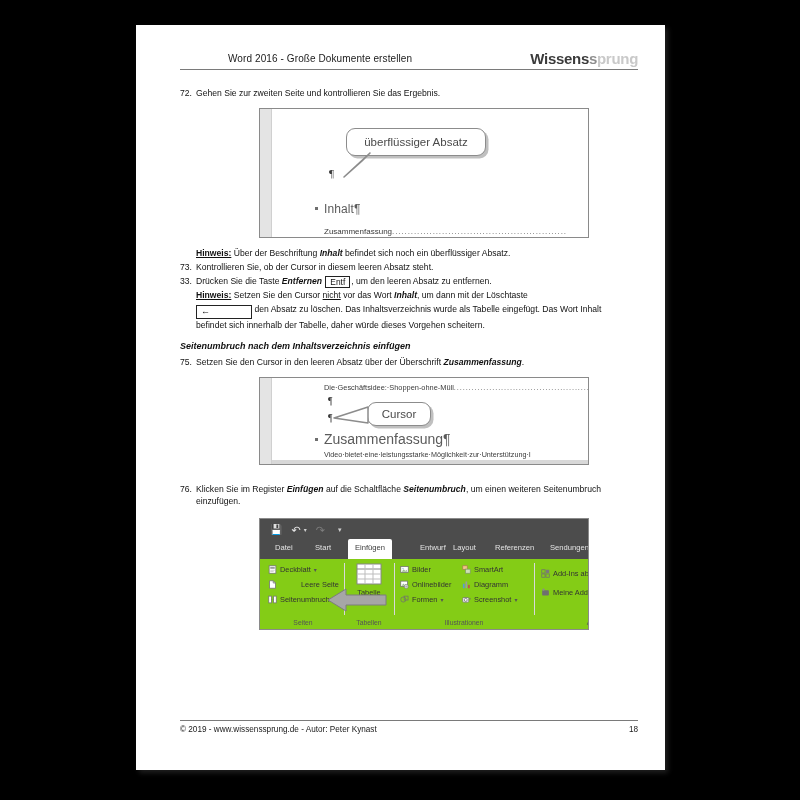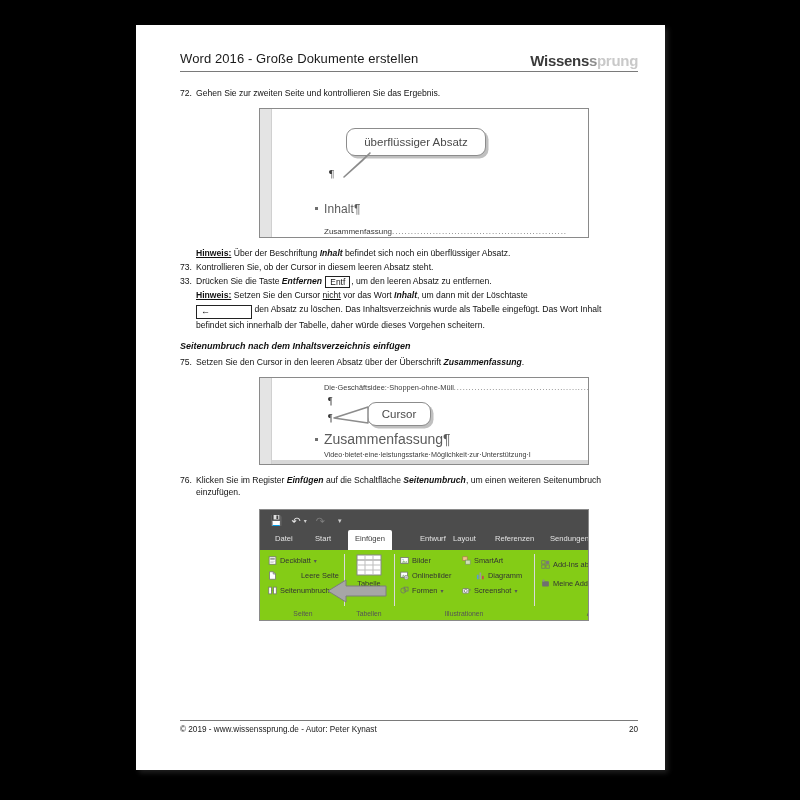--- a/index.html
+++ b/index.html
@@ -20,21 +20,21 @@
   .content {
     position: absolute;
     left: 0; top: 0; right: 0; bottom: 0;
   }
 
   
   .hdr {
     position: absolute; left: 44px; top: 26px; width: 458px;
   }
   .hdr-row { display: flex; align-items: flex-end; justify-content: space-between; }
-  .hdr-title { font-size: 13px; color: #1a1a1a; letter-spacing: .1px; padding-bottom: 2px;}
+  .hdr-title { font-size: 10px; color: #1a1a1a; letter-spacing: .1px; padding-bottom: 2px; margin-left: 48px;}
   .logo { font-size: 15px; letter-spacing: -0.3px; line-height: 1; white-space: nowrap; }
   .logo .l1 { font-weight: bold; color: #3b3b3b; }
   .logo .l2 { font-weight: bold; color: #8e8e8e; }
   .logo .l3 { font-weight: bold; color: #c9c9c9; }
   .hdr-rule { border-bottom: 1.1px solid #7a7a7a; margin-top: 3px; }
 
   
   .ftr { position: absolute; left: 44px; bottom: 36px; width: 458px; }
   .ftr-rule { border-bottom: 1.1px solid #7a7a7a; margin-bottom: 4px; }
   .ftr-row { display: flex; justify-content: space-between; font-size: 8.2px; color: #1a1a1a; }
@@ -210,21 +210,21 @@
           <polygon points="36,1 2,12 36,17" fill="#fff" stroke="#8c8c8c" stroke-width="1.5" stroke-linejoin="round"></polygon>
         </svg>
 
         <div class="f2-bullet"></div>
         <div class="f2-head">Zusammenfassung¶</div>
         <div class="f2-sub">Video·bietet·eine·leistungsstarke·Möglichkeit·zur·Unterstützung·I</div>
         <div class="f2-bottomrule"></div>
       </div>
     </div>
 
-    <div class="num-item" style="margin-top:9px">
+    <div class="num-item" style="margin-top:18px">
       <span class="num">76.</span>
       <span class="txt"><span>Klicken Sie im Register </span><span class="bi">Einfügen</span><span> auf die Schaltfläche </span><span class="bi">Seitenumbruch</span><span>, um einen weiteren Seitenumbruch einzufügen.</span></span>
     </div>
 
     <div style="height:9px"></div>
     <div id="fig3">
 
       <div class="rb-qat">
         <div class="rb-qat-icons">
           <span>💾</span>
@@ -325,21 +325,21 @@
             <span class="rb-caret">▾</span>
           </div>
 
           <div class="rb-item" style="left:66px; top:6px;">
             <svg class="rb-ico" viewBox="0 0 12 12">
                   <rect x="1" y="1" width="6" height="5" fill="#f0c48a" stroke="#a8814d"></rect>
                   <rect x="4.5" y="5.5" width="6.5" height="5.5" fill="#cfe0b6" stroke="#7d9b62"></rect>
                 </svg>
             <span>SmartArt</span>
           </div>
-          <div class="rb-item" style="left:80px; top:21px;">
+          <div class="rb-item" style="left:66px; top:21px;">
             <svg class="rb-ico" viewBox="0 0 12 12">
                   <rect x="1.2" y="5" width="2.3" height="6" fill="#5a9bd5"></rect>
                   <rect x="4.6" y="2" width="2.3" height="9" fill="#9c9c9c"></rect>
                   <rect x="8" y="6.5" width="2.3" height="4.5" fill="#c0504d"></rect>
                 </svg>
             <span>Diagramm</span>
           </div>
           <div class="rb-item" style="left:66px; top:36px;">
             <svg class="rb-ico" viewBox="0 0 12 12">
                   <rect x="1" y="3.5" width="8" height="6" rx="1" fill="#fff" stroke="#6f6f6f"></rect>
@@ -377,18 +377,18 @@
 
       </div>
     </div>
 
   </div>
 
   <div class="ftr">
     <div class="ftr-rule"></div>
     <div class="ftr-row">
       <span>© 2019 - www.wissenssprung.de - Autor: Peter Kynast</span>
-      <span>20</span>
+      <span>18</span>
     </div>
   </div>
 
  </div>
 </div>
 
 </body></html>

